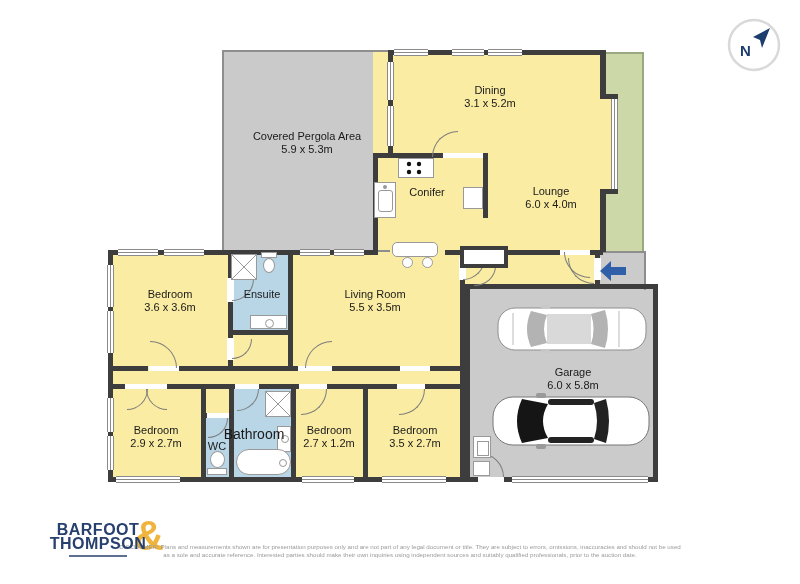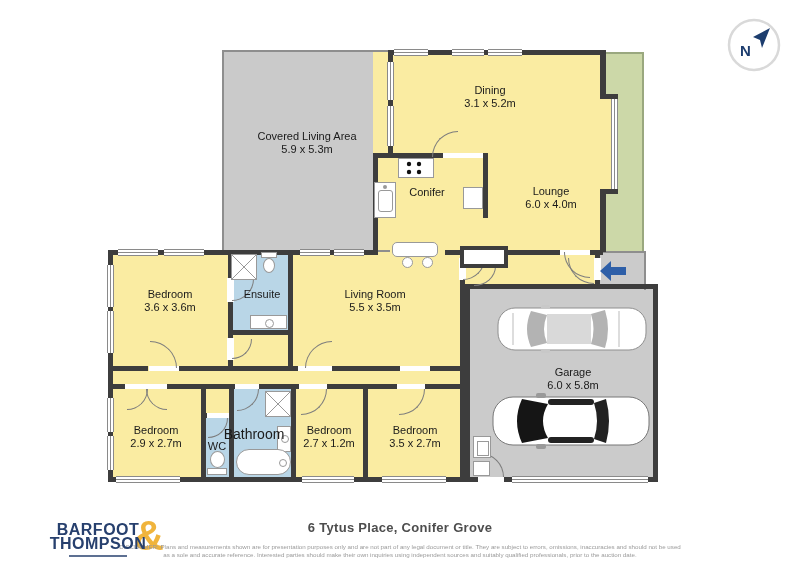--- a/index.html
+++ b/index.html
@@ -241,21 +241,21 @@
       <path d="M102,10 L114,6 Q120,28 114,50 L102,46 Q108,28 102,10 Z" fill="#222"></path>
       <rect x="44" y="0" width="10" height="5" rx="2" fill="#999"></rect>
       <rect x="44" y="51" width="10" height="5" rx="2" fill="#999"></rect>
     </svg>
 
     <svg class="abs" style="left:600px;top:261px;" width="26" height="20" viewBox="0 0 26 20">
       <polygon points="0,10 11,0 11,6 26,6 26,14 11,14 11,20" fill="#2e5fa8"></polygon>
     </svg>
 
     <div class="rlabel" style="left:307px;top:130px;">
-      <div>Covered Living Area</div>
+      <div>Covered Pergola Area</div>
         <div>5.9 x 5.3m</div>
     </div>
     <div class="rlabel" style="left:452px;top:84px;margin-left:38px;">
       <div>Dining</div>
         <div>3.1 x 5.2m</div>
     </div>
     <div class="rlabel" style="left:427px;top:186px;">
       <div>Conifer</div>
     </div>
     <div class="rlabel" style="left:551px;top:185px;">
@@ -304,18 +304,17 @@
     </svg>
     <span class="n">N</span>
   </div>
 
   <div class="logo">
     <span class="amp">&amp;</span>
     <div class="l1">BARFOOT</div>
     <div class="l2">THOMPSON</div>
     <div class="tagline-rule"></div>
   </div>
-  <div class="title">6 Tytus Place, Conifer Grove</div>
   <div class="disclaimer">
     <div>DISCLAIMER: Plans and measurements shown are for presentation purposes only and are not part of any legal document or title. They are subject to errors, omissions, inaccuracies and should not be used</div>
     <div>as a sole and accurate reference. Interested parties should make their own inquiries using independent sources and suitably qualified professionals, prior to the auction date.</div>
   </div>
 </div>
 
 </body></html>

